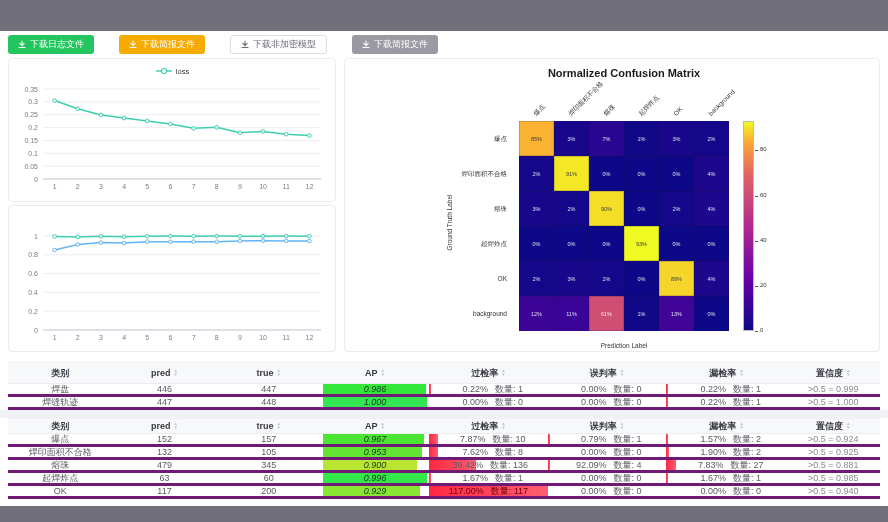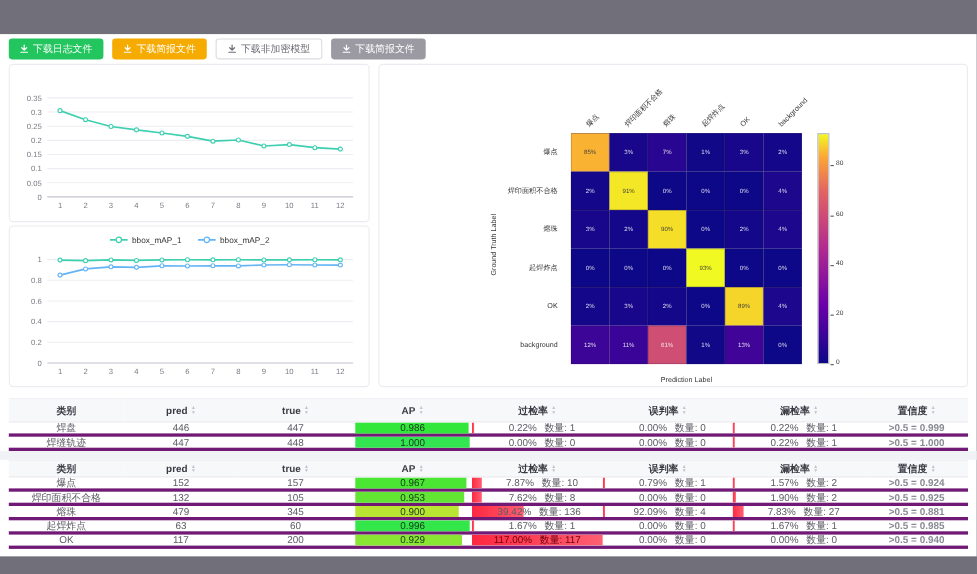--- a/index.html
+++ b/index.html
@@ -5,21 +5,21 @@
   * { box-sizing: border-box; margin: 0; padding: 0; }
   html,body { width:888px; height:522px; overflow:hidden;
     font-family:"Liberation Sans","DejaVu Sans",sans-serif; background:#716f7a; }
   #stage { position:relative; width:888px; height:522px; }
   .chrome { position:absolute; left:0; right:0; background:#716f7a; }
   .chrome.top { top:0; height:31px; }
   .chrome.bottom { bottom:0; height:16px; }
   #page { position:absolute; top:31px; bottom:16px; left:0; right:0; background:#ffffff; }
 
   
-  #toolbar { position:absolute; top:4px; left:8px; display:flex; gap:8px; }
+  #toolbar { position:absolute; top:4px; left:8px; display:flex; gap:25px; }
   .btn { display:inline-flex; align-items:center; gap:4px; height:19px; padding:0 10px;
     border-radius:3px; font-size:9px; border:none; cursor:pointer; white-space:nowrap;
     font-family:inherit; }
   .btn.green  { background:#22c55e; color:#fff; }
   .btn.orange { background:#f6ab00; color:#fff; }
   .btn.plain  { background:#fff; color:#6b6b74; border:1px solid #dcdce2; }
   .btn.gray   { background:#9b9aa3; color:#fff; }
   .btn svg { flex:0 0 auto; }
 
   
@@ -65,22 +65,22 @@
   .th { background:#f7f8fa; height:22px; display:flex; align-items:center; justify-content:center;
     gap:3px; font-size:9px; font-weight:bold; color:#3a3a44; border-bottom:1px solid #ebebf0;
     border-top:1px solid #f0f0f4; }
   #table2 .th { height:16px; }
   .sorter { display:flex; flex-direction:column; font-size:4.5px; line-height:4px;
     color:#c2c2cc; cursor:pointer; }
   .sorter span { height:4px; }
   .trow { height:13px; border-bottom:3px solid #701a75; }
   .td { position:relative; display:flex; align-items:center; justify-content:center;
     font-size:9px; color:#5a5a64; overflow:hidden; white-space:nowrap; }
-  .td.conf { color:#8a8a94;font-weight:bold; }
-  .ap-wrap { position:relative; width:calc(100% - 4px); height:11px; margin:1px 2px; }
+  .td.conf { color:#8a8a94; }
+  .ap-wrap { position:relative; width:calc(100% - 4px); height:11px; margin:1px 2px;font-style:italic; }
   .ap-bar { position:absolute; left:0; top:0; bottom:0; }
   .ap-val { position:absolute; left:0; right:0; top:0; bottom:0; display:flex;
     align-items:center; justify-content:center; font-size:9px; color:#17381c; }
   .mbar { position:absolute; left:0; top:0; bottom:0;
     background:linear-gradient(90deg,#ff2740,#ff5f72); }
   .mtext { position:relative; z-index:1; display:flex; gap:7px; align-items:baseline; }
   .mpct { min-width:34px; text-align:right; }
   .onred { color:#6d000d; }
 </style>
 </head>
@@ -111,20 +111,29 @@
       </button>
       <button class="btn gray">
         <svg width="8" height="9" viewBox="0 0 8 9">
             <path d="M4 1v4.2M1.8 3.4 4 5.6l2.2-2.2M1 7.5h6" stroke="currentColor" fill="none" stroke-width="1.1" stroke-linecap="round" stroke-linejoin="round"></path>
           </svg>
         <span>下载简报文件</span>
       </button>
     </div>
 
     <div class="card" id="loss-card">
+      <div class="chart-legend" id="legend-0">
+          <span class="legend-item">
+            <svg width="18" height="8">
+              <line x1="1" x2="17" y1="4" y2="4" stroke="#3ecfb0" stroke-width="1.5"></line>
+              <circle cx="9" cy="4" r="2.5" fill="#fff" stroke="#3ecfb0" stroke-width="1.2"></circle>
+            </svg>
+            <span class="legend-label">loss</span>
+          </span>
+        </div>
       <svg class="chart-svg" id="svg-0" width="318" height="116">
           <line x1="30" x2="308" y1="98" y2="98" stroke="#ededf3" stroke-width="1"></line>
           <text x="25" y="100.5" text-anchor="end" font-size="7" fill="#7a7a85">0</text>
           <line x1="30" x2="308" y1="85.14285714285714" y2="85.14285714285714" stroke="#ededf3" stroke-width="1"></line>
           <text x="25" y="87.64285714285714" text-anchor="end" font-size="7" fill="#7a7a85">0.05</text>
           <line x1="30" x2="308" y1="72.28571428571428" y2="72.28571428571428" stroke="#ededf3" stroke-width="1"></line>
           <text x="25" y="74.78571428571428" text-anchor="end" font-size="7" fill="#7a7a85">0.1</text>
           <line x1="30" x2="308" y1="59.42857142857142" y2="59.42857142857142" stroke="#ededf3" stroke-width="1"></line>
           <text x="25" y="61.92857142857142" text-anchor="end" font-size="7" fill="#7a7a85">0.15</text>
           <line x1="30" x2="308" y1="46.57142857142856" y2="46.57142857142856" stroke="#ededf3" stroke-width="1"></line>
@@ -158,36 +167,20 @@
           <circle cx="180.58333333333334" cy="47.342857142857135" r="1.8" fill="#fff" stroke="#3ecfb0" stroke-width="1"></circle>
           <circle cx="203.75" cy="46.3142857142857" r="1.8" fill="#fff" stroke="#3ecfb0" stroke-width="1"></circle>
           <circle cx="226.91666666666669" cy="51.71428571428571" r="1.8" fill="#fff" stroke="#3ecfb0" stroke-width="1"></circle>
           <circle cx="250.08333333333334" cy="50.42857142857143" r="1.8" fill="#fff" stroke="#3ecfb0" stroke-width="1"></circle>
           <circle cx="273.25" cy="53.25714285714286" r="1.8" fill="#fff" stroke="#3ecfb0" stroke-width="1"></circle>
           <circle cx="296.4166666666667" cy="54.542857142857144" r="1.8" fill="#fff" stroke="#3ecfb0" stroke-width="1"></circle>
         </svg>
     </div>
 
     <div class="card" id="map-card">
-      <div class="chart-legend" id="legend-1">
-          <span class="legend-item">
-            <svg width="18" height="8">
-              <line x1="1" x2="17" y1="4" y2="4" stroke="#3ecfb0" stroke-width="1.5"></line>
-              <circle cx="9" cy="4" r="2.5" fill="#fff" stroke="#3ecfb0" stroke-width="1.2"></circle>
-            </svg>
-            <span class="legend-label">bbox_mAP_1</span>
-          </span>
-          <span class="legend-item">
-            <svg width="18" height="8">
-              <line x1="1" x2="17" y1="4" y2="4" stroke="#63b4f6" stroke-width="1.5"></line>
-              <circle cx="9" cy="4" r="2.5" fill="#fff" stroke="#63b4f6" stroke-width="1.2"></circle>
-            </svg>
-            <span class="legend-label">bbox_mAP_2</span>
-          </span>
-        </div>
       <svg class="chart-svg" id="svg-1" width="318" height="120">
           <line x1="30" x2="308" y1="102" y2="102" stroke="#ededf3" stroke-width="1"></line>
           <text x="25" y="104.5" text-anchor="end" font-size="7" fill="#7a7a85">0</text>
           <line x1="30" x2="308" y1="83.2" y2="83.2" stroke="#ededf3" stroke-width="1"></line>
           <text x="25" y="85.7" text-anchor="end" font-size="7" fill="#7a7a85">0.2</text>
           <line x1="30" x2="308" y1="64.4" y2="64.4" stroke="#ededf3" stroke-width="1"></line>
           <text x="25" y="66.9" text-anchor="end" font-size="7" fill="#7a7a85">0.4</text>
           <line x1="30" x2="308" y1="45.6" y2="45.6" stroke="#ededf3" stroke-width="1"></line>
           <text x="25" y="48.1" text-anchor="end" font-size="7" fill="#7a7a85">0.6</text>
           <line x1="30" x2="308" y1="26.799999999999997" y2="26.799999999999997" stroke="#ededf3" stroke-width="1"></line>
@@ -230,20 +223,21 @@
           <circle cx="180.58333333333334" cy="13.640000000000004" r="1.8" fill="#fff" stroke="#63b4f6" stroke-width="1"></circle>
           <circle cx="203.75" cy="13.734000000000005" r="1.8" fill="#fff" stroke="#63b4f6" stroke-width="1"></circle>
           <circle cx="226.91666666666669" cy="12.888000000000005" r="1.8" fill="#fff" stroke="#63b4f6" stroke-width="1"></circle>
           <circle cx="250.08333333333334" cy="12.700000000000005" r="1.8" fill="#fff" stroke="#63b4f6" stroke-width="1"></circle>
           <circle cx="273.25" cy="12.888000000000005" r="1.8" fill="#fff" stroke="#63b4f6" stroke-width="1"></circle>
           <circle cx="296.4166666666667" cy="12.982000000000005" r="1.8" fill="#fff" stroke="#63b4f6" stroke-width="1"></circle>
         </svg>
     </div>
 
     <div class="card" id="confusion-card">
+      <div class="cm-title">Normalized Confusion Matrix</div>
       <div class="cm-ylabel">Ground Truth Label</div>
       <div class="cm-xlabel">Prediction Label</div>
       <div id="colorbar"></div>
     <div class="cm-col-label" style="left: 193.5px; top: 48px;">爆点</div>
         <div class="cm-col-label" style="left: 228.5px; top: 48px;">焊印面积不合格</div>
         <div class="cm-col-label" style="left: 263.5px; top: 48px;">熔珠</div>
         <div class="cm-col-label" style="left: 298.5px; top: 48px;">起焊炸点</div>
         <div class="cm-col-label" style="left: 333.5px; top: 48px;">OK</div>
         <div class="cm-col-label" style="left: 368.5px; top: 48px;">background</div>
         <div class="cm-row-label" style="top: 62px; height: 35px; line-height: 35px;">爆点</div>

